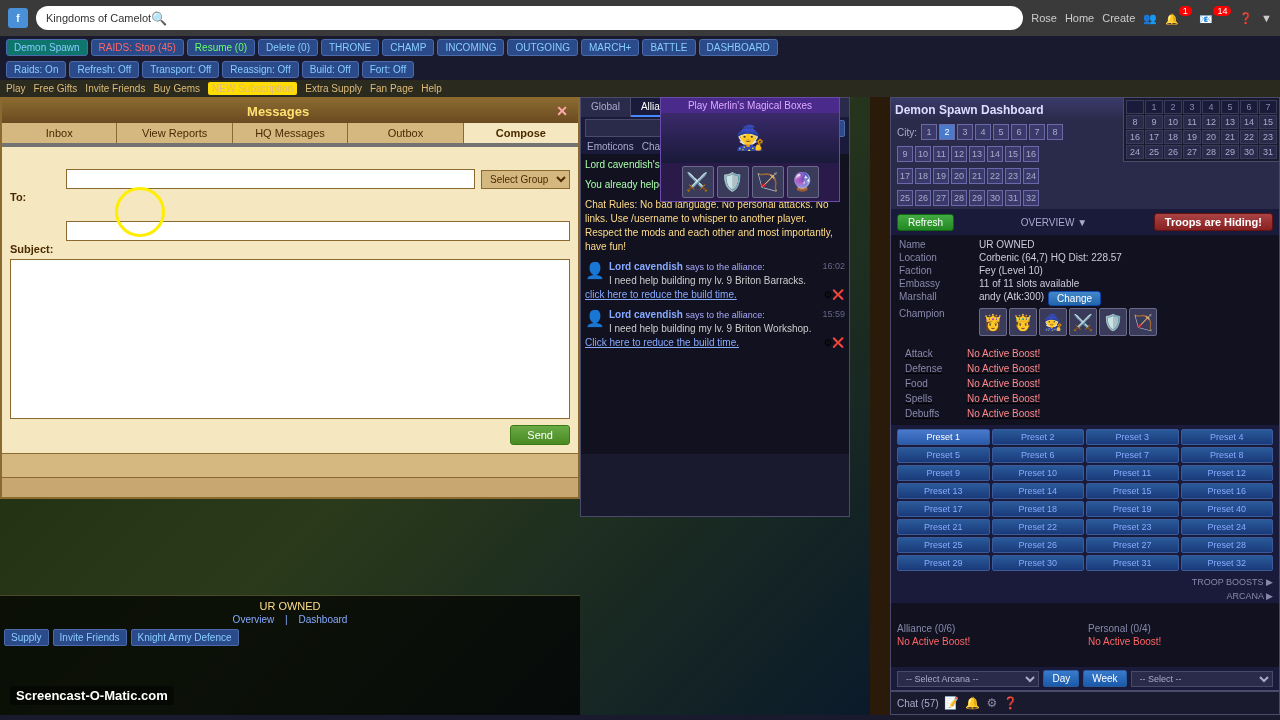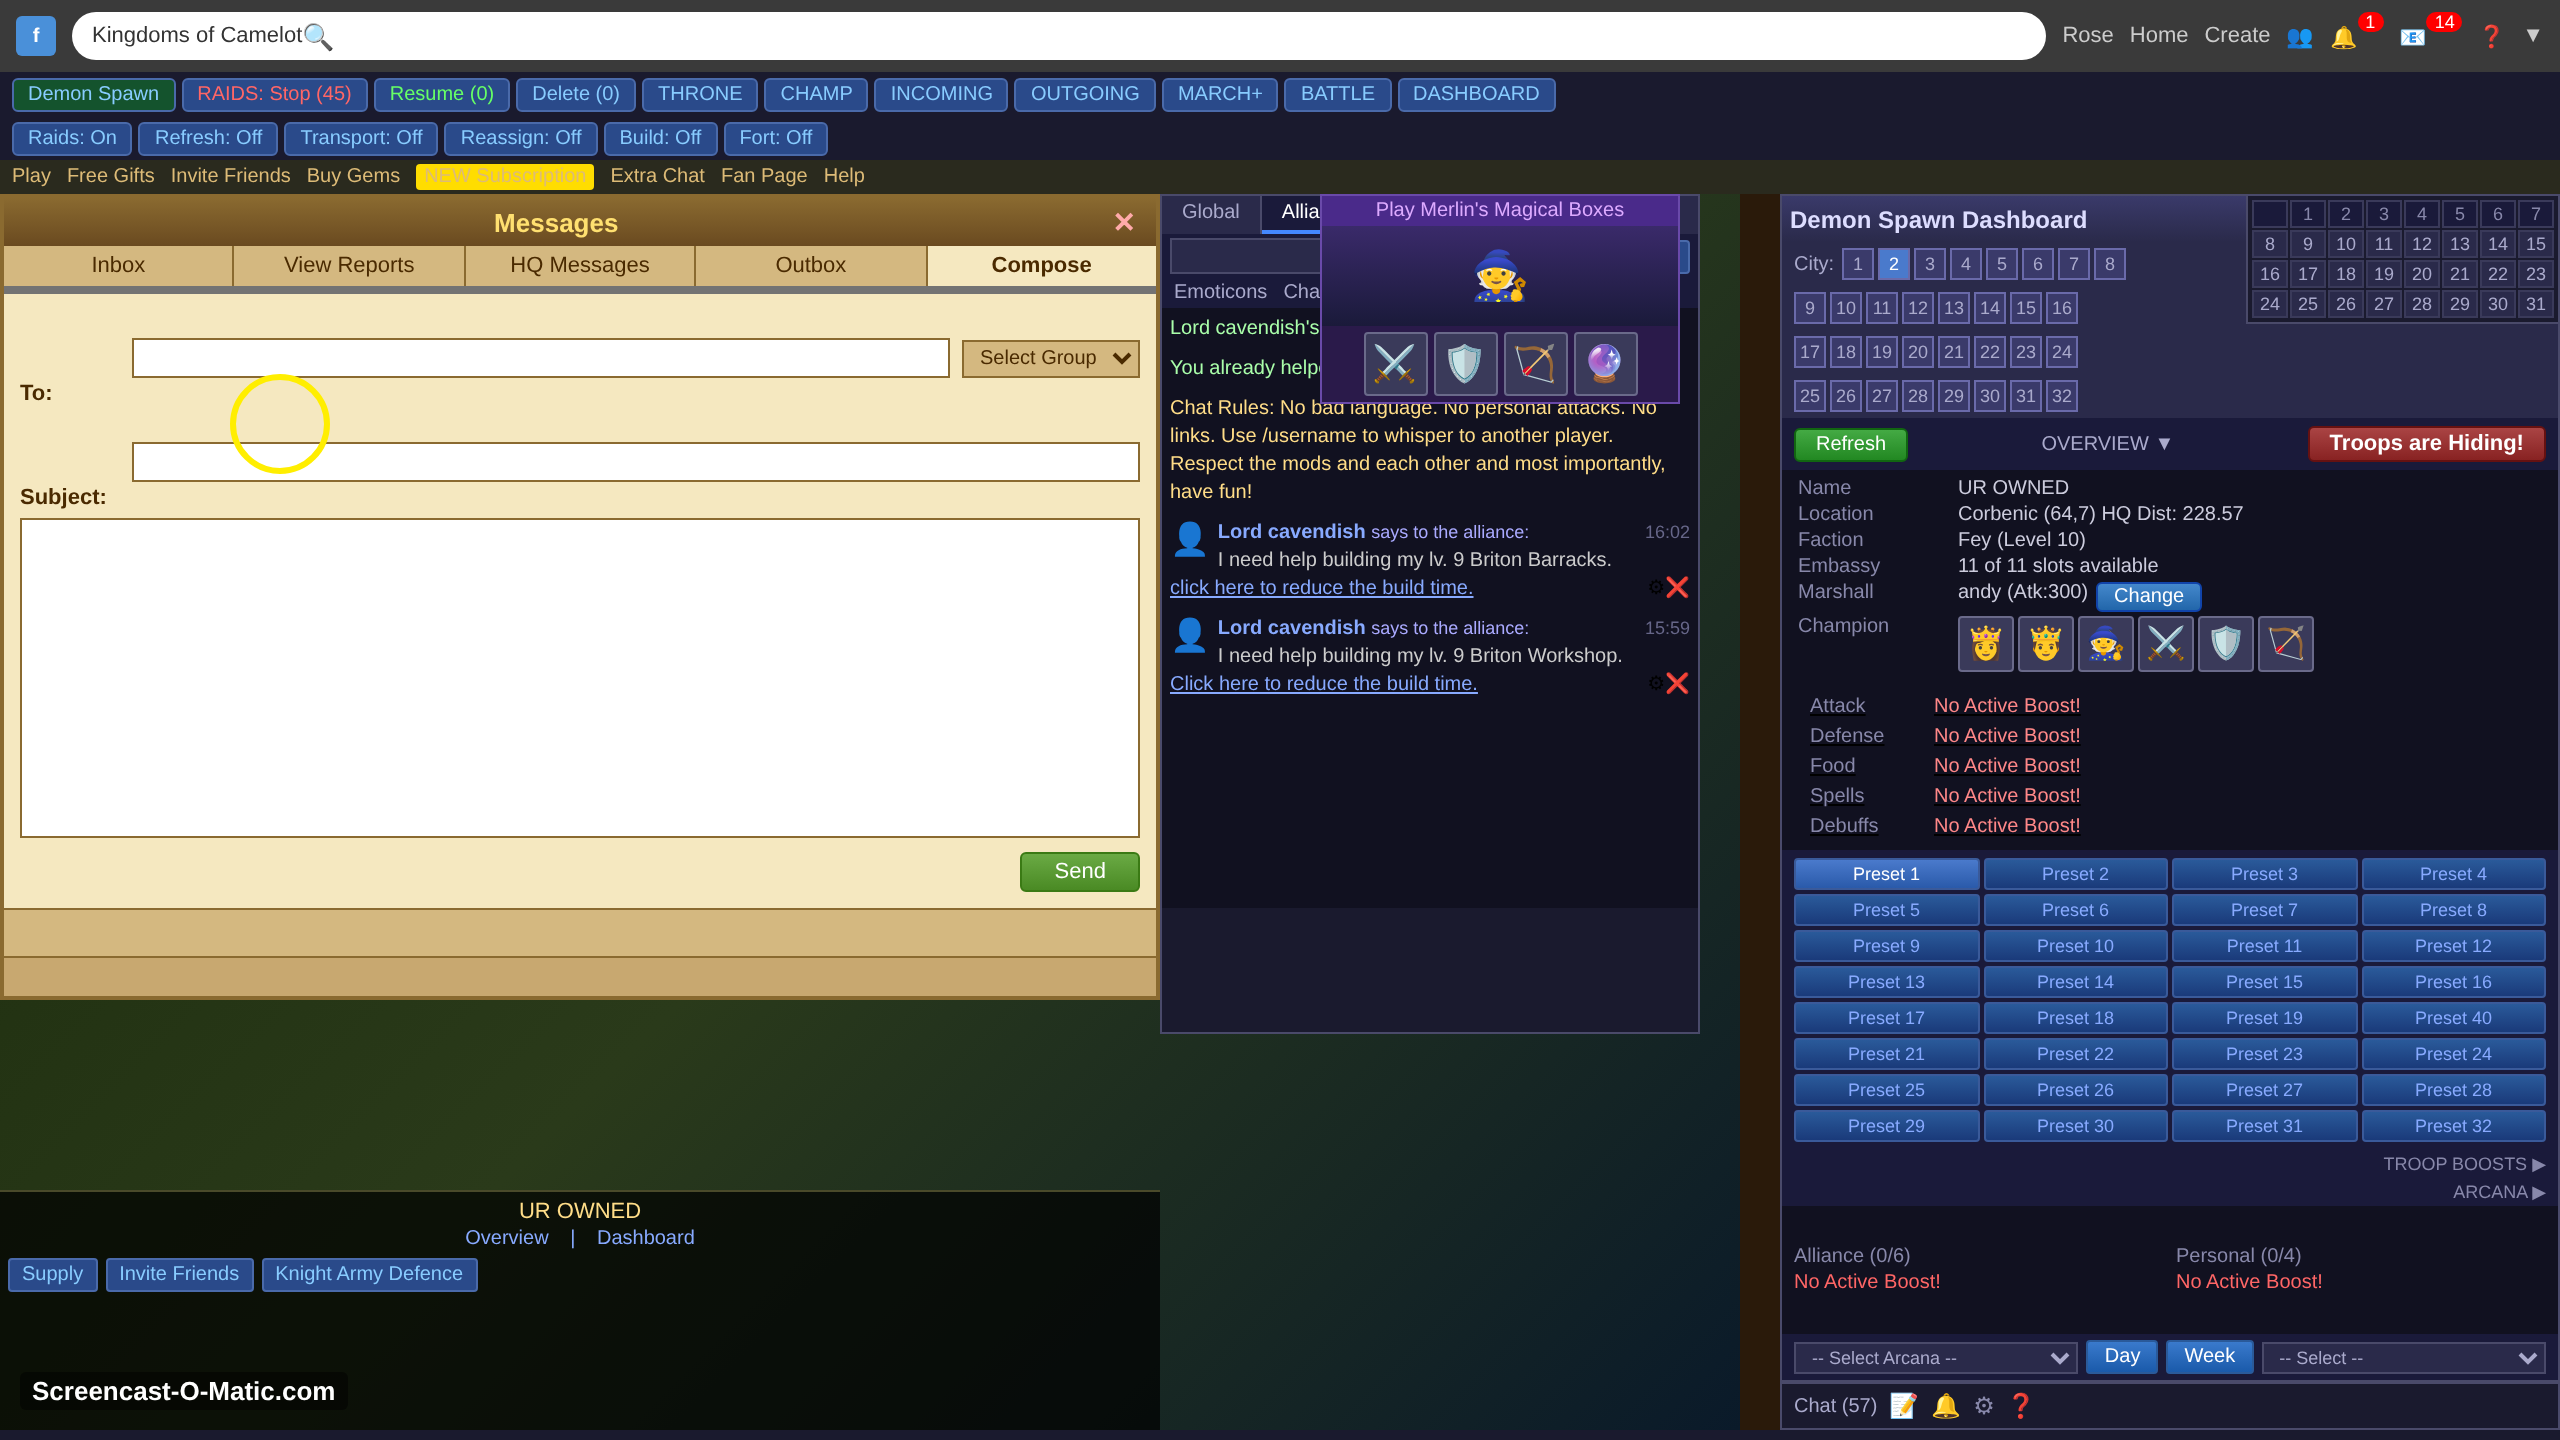--- a/index.html
+++ b/index.html
@@ -71,21 +71,21 @@
     .toolbar-btn {
       background: #2a4a8a;
       color: #88ccff;
       border: 1px solid #4a6aaa;
       border-radius: 3px;
       padding: 2px 7px;
       font-size: 10px;
       cursor: pointer;
       white-space: nowrap;
     }
-    .toolbar-btn.active { background: #14532d; }
+    .toolbar-btn.active { background: #0f766e; }
 
     .game-toolbar2 {
       background: #1a1a2e;
       padding: 2px 6px;
       display: flex;
       gap: 3px;
       align-items: center;
     }
 
     .game-toolbar3 {
@@ -714,21 +714,21 @@
     <button class="toolbar-btn">Build: Off</button>
     <button class="toolbar-btn">Fort: Off</button>
   </div>
 
 <div class="game-toolbar3" id="toolbar3">
     <a href="#">Play</a>
     <a href="#">Free Gifts</a>
     <a href="#">Invite Friends</a>
     <a href="#">Buy Gems</a>
     <a href="#" class="new-sub">NEW Subscription</a>
-    <a href="#">Extra Chat</a>
+    <a href="#">Extra Supply</a>
     <a href="#">Fan Page</a>
     <a href="#">Help</a>
   </div>
 
 <div class="main-area">
 
   <div class="game-bg">
 
     <div class="status-bottom">
       <div class="ur-owned-bottom">UR OWNED</div>

